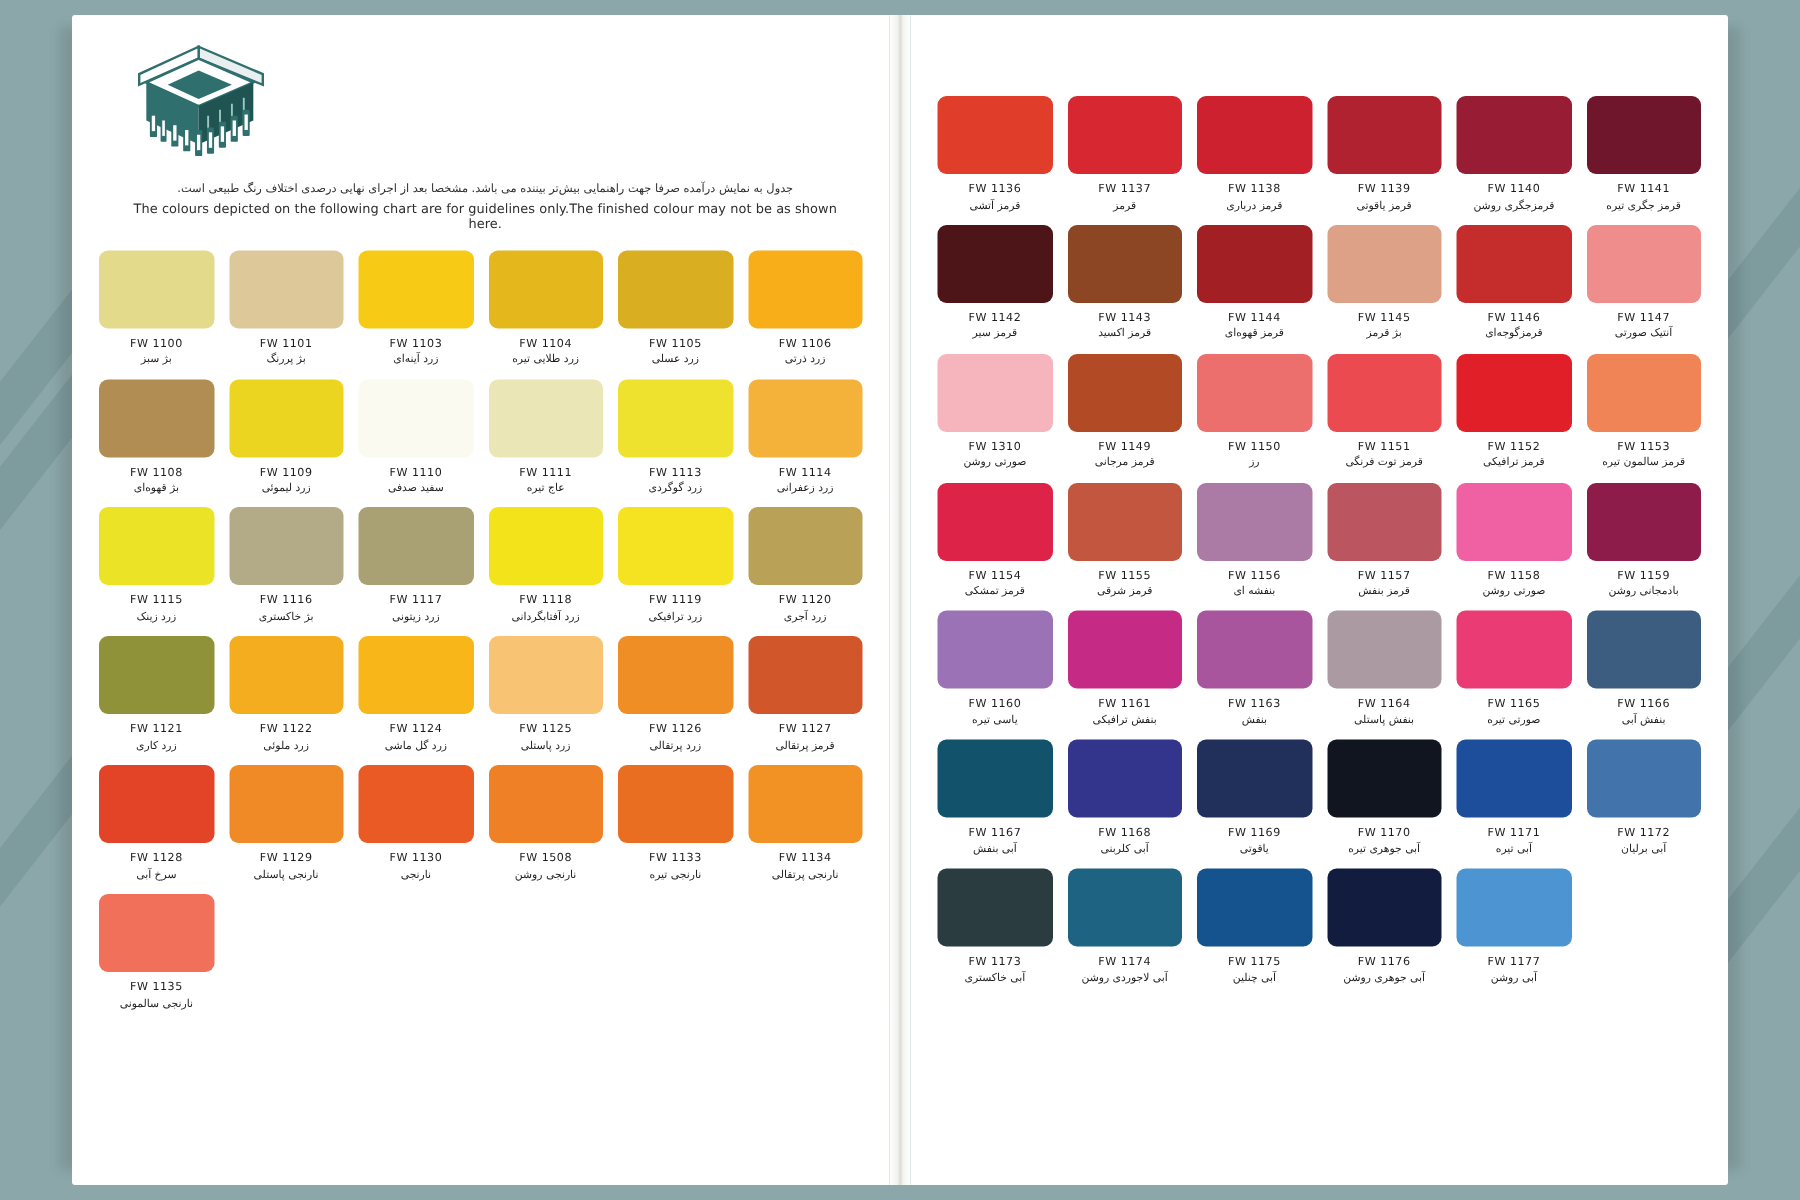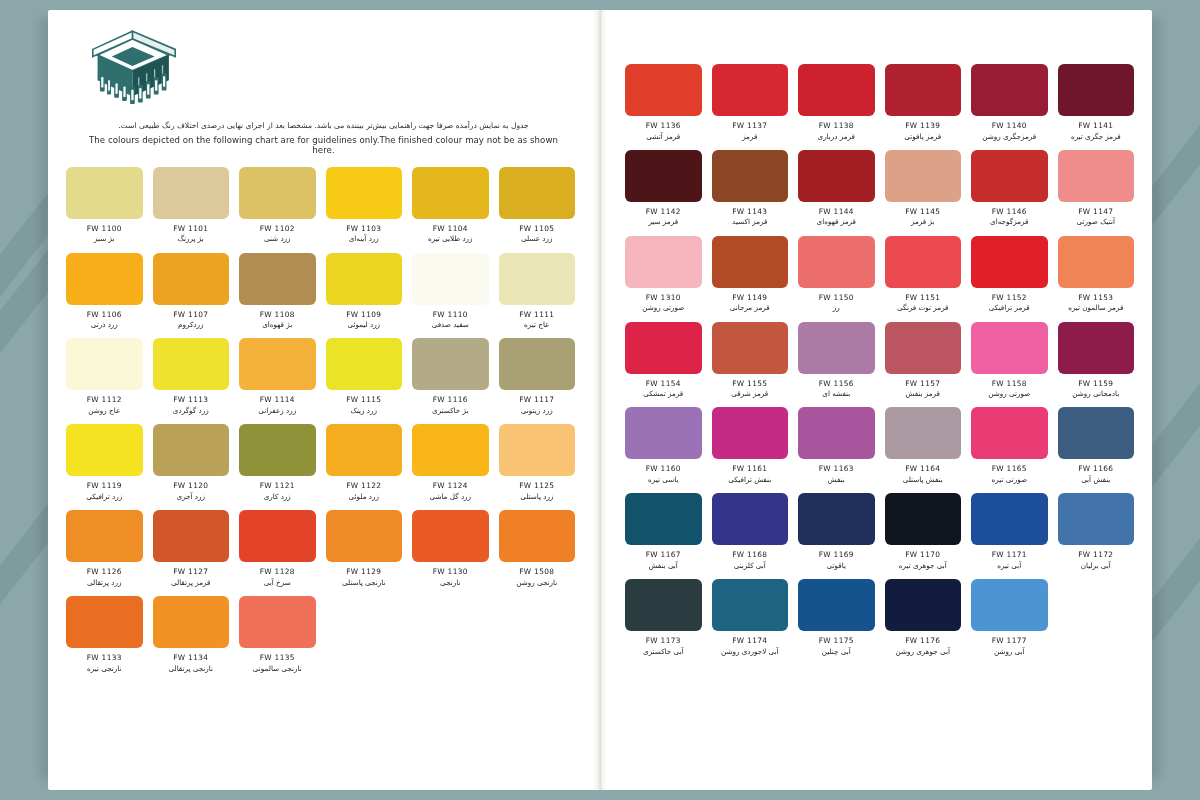--- a/index.html
+++ b/index.html
@@ -169,75 +169,60 @@
           <div class="chip" style="background: rgb(227, 218, 140);"></div>
           <div class="code">FW  1100</div>
           <div class="name">بژ سبز</div>
         </div>
         <div class="cell">
           <div class="chip" style="background: rgb(221, 200, 154);"></div>
           <div class="code">FW  1101</div>
           <div class="name">بژ پررنگ</div>
         </div>
         <div class="cell">
-          <div class="chip" style="background: rgb(221, 193, 101);"></div>
-          <div class="code">FW  1102</div>
-          <div class="name">زرد شنی</div>
-        </div>
-        <div class="cell">
           <div class="chip" style="background: rgb(247, 203, 21);"></div>
           <div class="code">FW  1103</div>
           <div class="name">زرد آینه‌ای</div>
         </div>
         <div class="cell">
           <div class="chip" style="background: rgb(228, 183, 28);"></div>
           <div class="code">FW  1104</div>
           <div class="name">زرد طلایی تیره</div>
         </div>
         <div class="cell">
           <div class="chip" style="background: rgb(217, 174, 33);"></div>
           <div class="code">FW  1105</div>
           <div class="name">زرد عسلی</div>
         </div>
         <div class="cell">
           <div class="chip" style="background: rgb(247, 174, 24);"></div>
           <div class="code">FW  1106</div>
           <div class="name">زرد ذرتی</div>
         </div>
         <div class="cell">
-          <div class="chip" style="background: rgb(237, 163, 34);"></div>
-          <div class="code">FW  1107</div>
-          <div class="name">زردکروم</div>
-        </div>
-        <div class="cell">
           <div class="chip" style="background: rgb(177, 141, 84);"></div>
           <div class="code">FW  1108</div>
           <div class="name">بژ قهوه‌ای</div>
         </div>
         <div class="cell">
           <div class="chip" style="background: rgb(236, 213, 32);"></div>
           <div class="code">FW  1109</div>
           <div class="name">زرد لیموئی</div>
         </div>
         <div class="cell">
           <div class="chip" style="background: rgb(251, 250, 240);"></div>
           <div class="code">FW  1110</div>
           <div class="name">سفید صدفی</div>
         </div>
         <div class="cell">
           <div class="chip" style="background: rgb(234, 230, 181);"></div>
           <div class="code">FW  1111</div>
           <div class="name">عاج تیره</div>
         </div>
         <div class="cell">
-          <div class="chip" style="background: rgb(251, 248, 215);"></div>
-          <div class="code">FW  1112</div>
-          <div class="name">عاج روشن</div>
-        </div>
-        <div class="cell">
           <div class="chip" style="background: rgb(238, 226, 47);"></div>
           <div class="code">FW  1113</div>
           <div class="name">زرد گوگردی</div>
         </div>
         <div class="cell">
           <div class="chip" style="background: rgb(244, 178, 59);"></div>
           <div class="code">FW  1114</div>
           <div class="name">زرد زعفرانی</div>
         </div>
         <div class="cell">
@@ -249,20 +234,25 @@
           <div class="chip" style="background: rgb(179, 170, 136);"></div>
           <div class="code">FW  1116</div>
           <div class="name">بژ خاکستری</div>
         </div>
         <div class="cell">
           <div class="chip" style="background: rgb(169, 161, 115);"></div>
           <div class="code">FW  1117</div>
           <div class="name">زرد زیتونی</div>
         </div>
         <div class="cell">
+          <div class="chip" style="background: rgb(243, 227, 27);"></div>
+          <div class="code">FW  1118</div>
+          <div class="name">زرد آفتابگردانی</div>
+        </div>
+        <div class="cell">
           <div class="chip" style="background: rgb(245, 226, 32);"></div>
           <div class="code">FW  1119</div>
           <div class="name">زرد ترافیکی</div>
         </div>
         <div class="cell">
           <div class="chip" style="background: rgb(185, 162, 87);"></div>
           <div class="code">FW  1120</div>
           <div class="name">زرد آجری</div>
         </div>
         <div class="cell">

